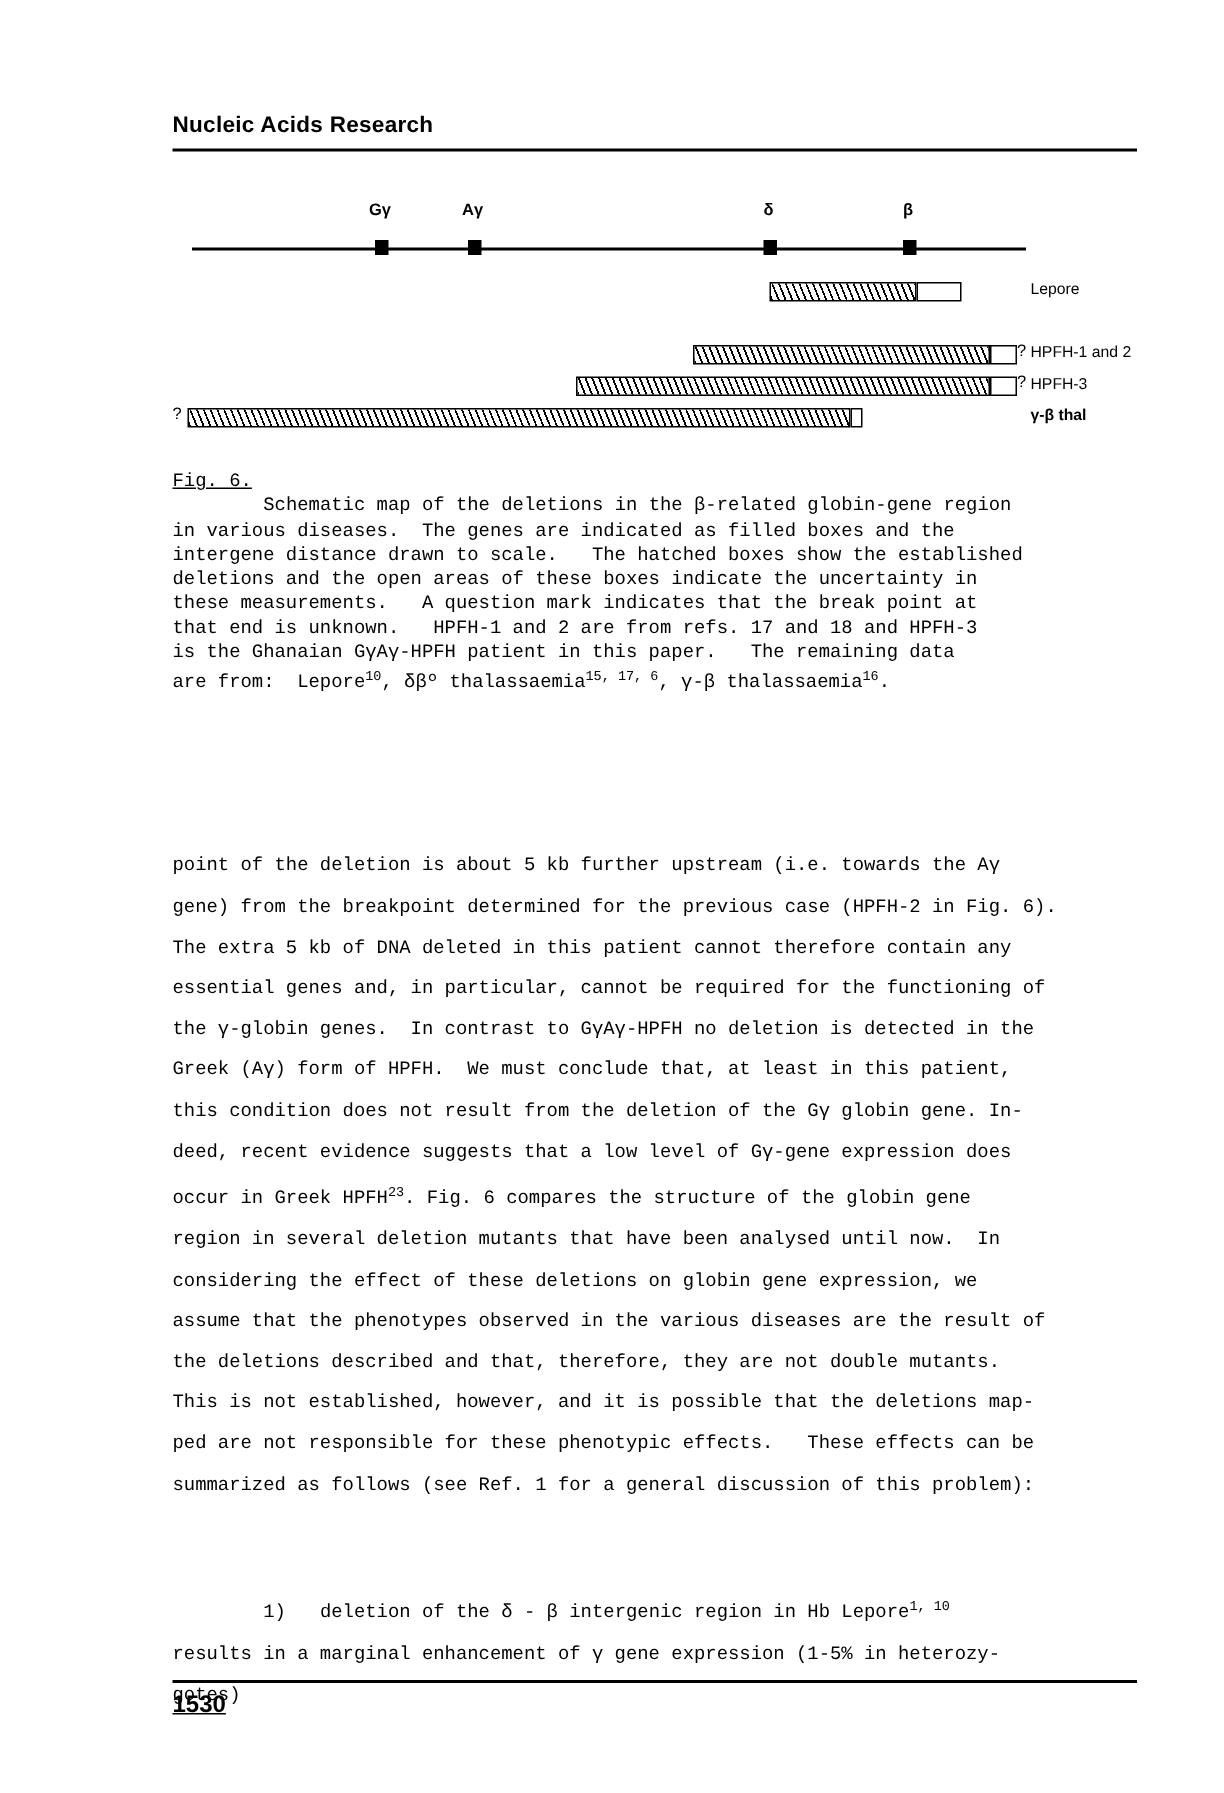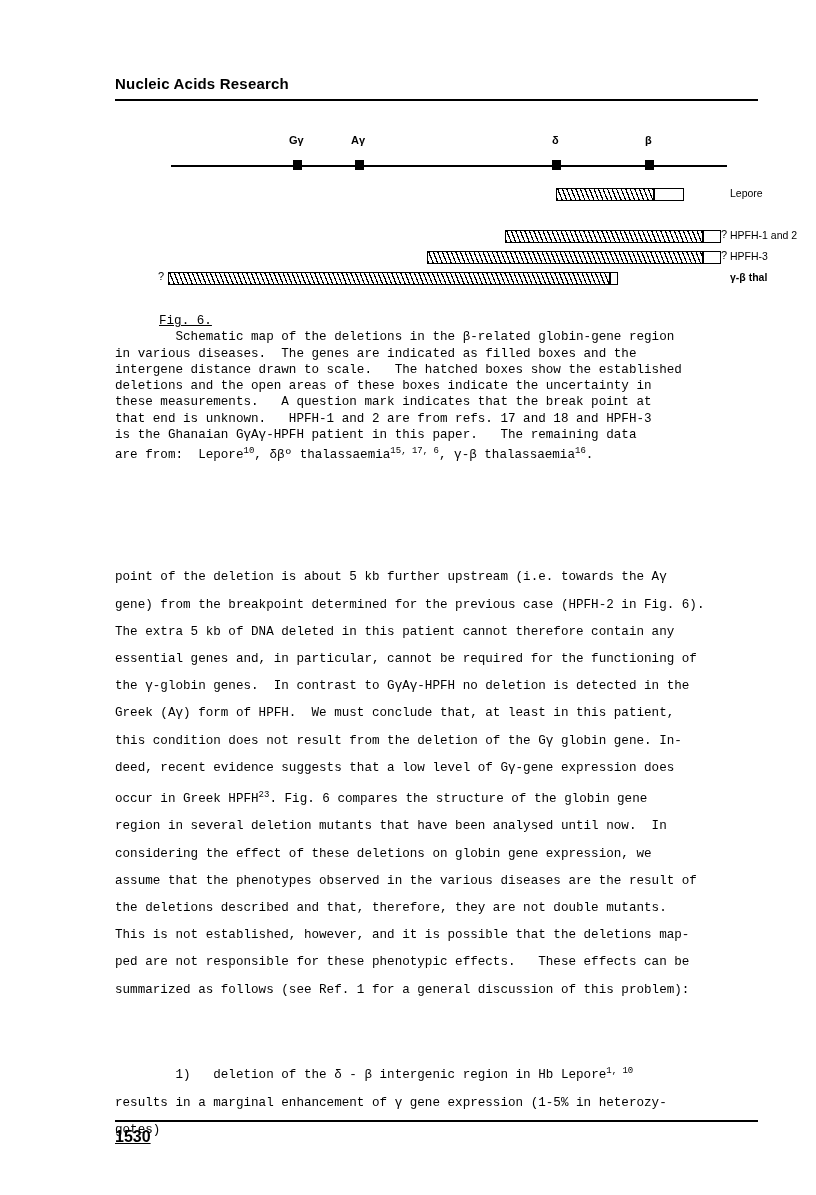--- a/index.html
+++ b/index.html
@@ -56,21 +56,20 @@
     text-decoration: underline;
   }
 
   
   .figure {
     position: absolute;
     left: 115px;
     top: 118px;
     width: 643px;
     height: 180px;
-    margin-left: 43px;
   }
   .gene-label {
     position: absolute;
     font-family: "Liberation Sans", sans-serif;
     font-size: 11px;
     font-weight: bold;
     white-space: nowrap;
   }
   .axis-line {
     position: absolute;
@@ -131,21 +130,20 @@
     left: 115px;
     top: 313px;
     width: 648px;
     font-family: "Liberation Mono", monospace;
     font-size: 12.6px;
     line-height: 16.3px;
     white-space: pre-wrap;
   }
   .caption .figlabel {
     text-decoration: underline;
-    margin-left: 44px;
   }
   sup.sm { font-size: 9px; vertical-align: super; }
 
   
   .body-text {
     position: absolute;
     left: 115px;
     top: 510px;
     width: 650px;
     font-family: "Liberation Mono", monospace;

